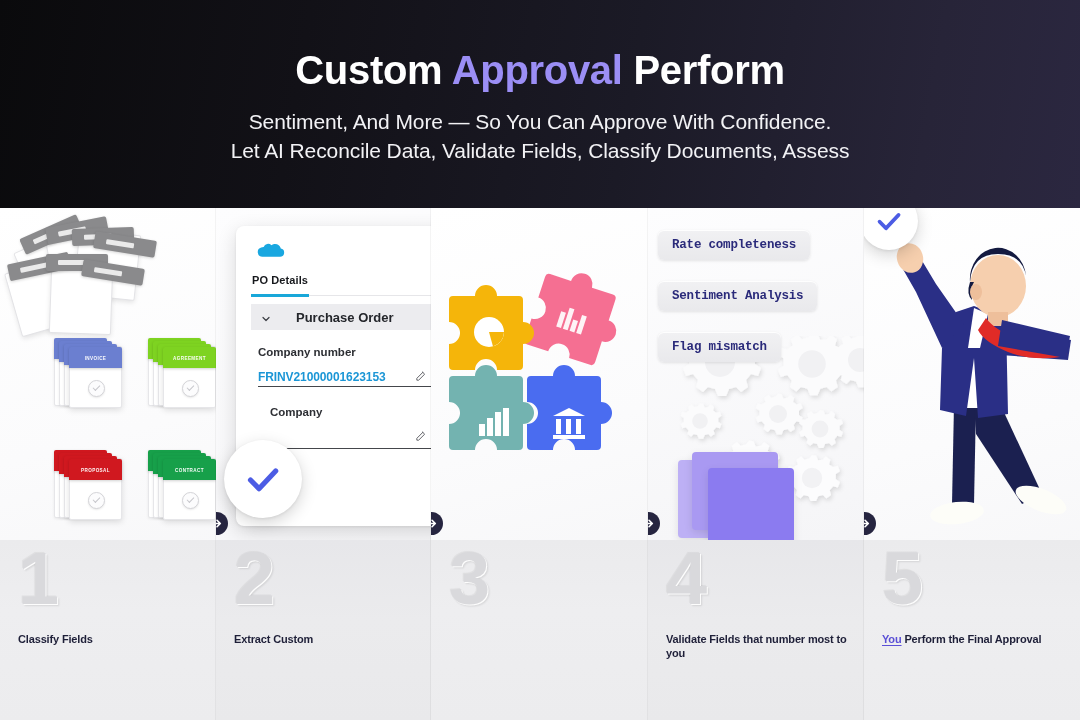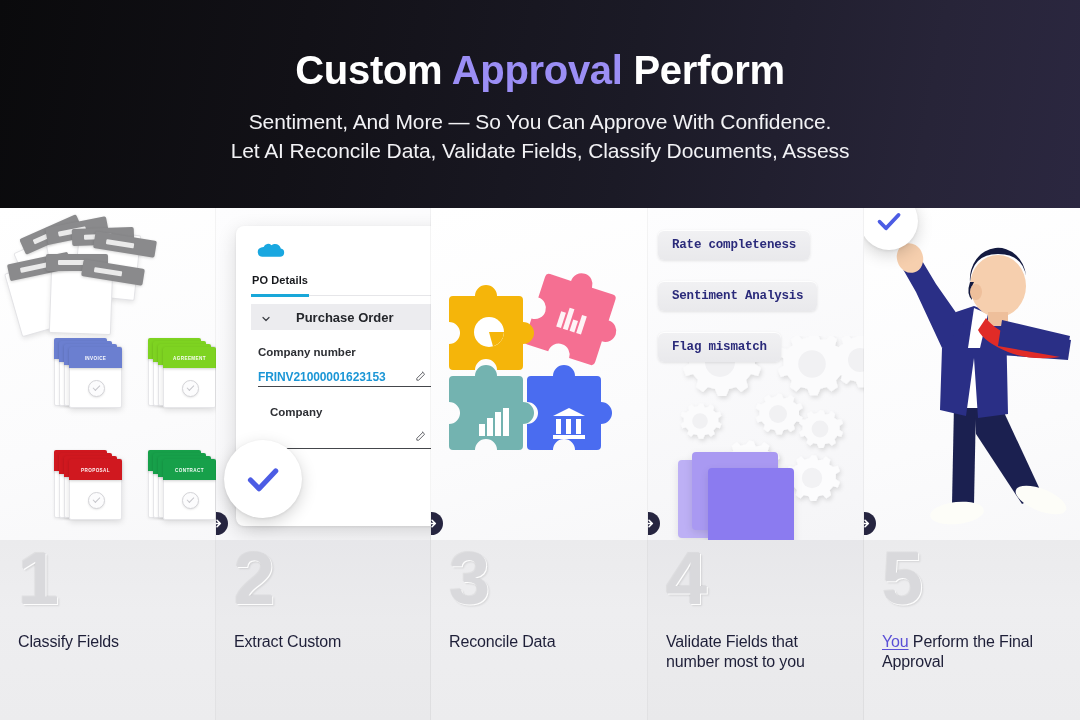--- a/index.html
+++ b/index.html
@@ -47,21 +47,21 @@
 
   .stepnum {
     position:absolute; left:18px; top:2px;
     font-size:74px; font-weight:bold; line-height:1;
     color:#d9d9dc;
     text-shadow: 1px 1px 0 #fdfdfd, 2px 2px 2px rgba(0,0,0,0.10), -1px -1px 1px rgba(0,0,0,0.06);
     user-select:none;
   }
   .steplabel {
     position:absolute; left:18px; top:92px; right:10px;
-    font-size:16px; font-weight:normal; color:#1e1f38; line-height:1.28;
+    font-size:11px; font-weight:bold; color:#1e1f38; line-height:1.28;
     letter-spacing:-0.15px;
   }
   .steplabel .you { color:#5a4fd6; text-decoration:underline; text-underline-offset:2px; }
 
   .arrow {
     position:absolute; width:23px; height:23px; border-radius:50%;
     background:#262540; top:304px; left:-11.5px; z-index:9;
     display:flex; align-items:center; justify-content:center;
   }
   .arrow svg { width:13px; height:13px; display:block; }
@@ -400,21 +400,20 @@
                 <rect x="21" y="11" width="5" height="15"></rect>
                 <rect x="-2" y="27" width="32" height="4"></rect>
               </g>
             </g>
           </svg>
         </div>
       </div>
 
       <div class="foot">
         <div class="stepnum">3</div>
-        <div class="steplabel">Reconcile Data</div>
       </div>
     </div>
 
     <div class="panel p4">
       <div class="arrow">
         <svg viewBox="0 0 24 24" fill="none" stroke="#ffffff" stroke-width="3" stroke-linecap="round" stroke-linejoin="round">
           <path d="M4 12h14M13 6l6 6-6 6"></path>
         </svg>
       </div>
 

